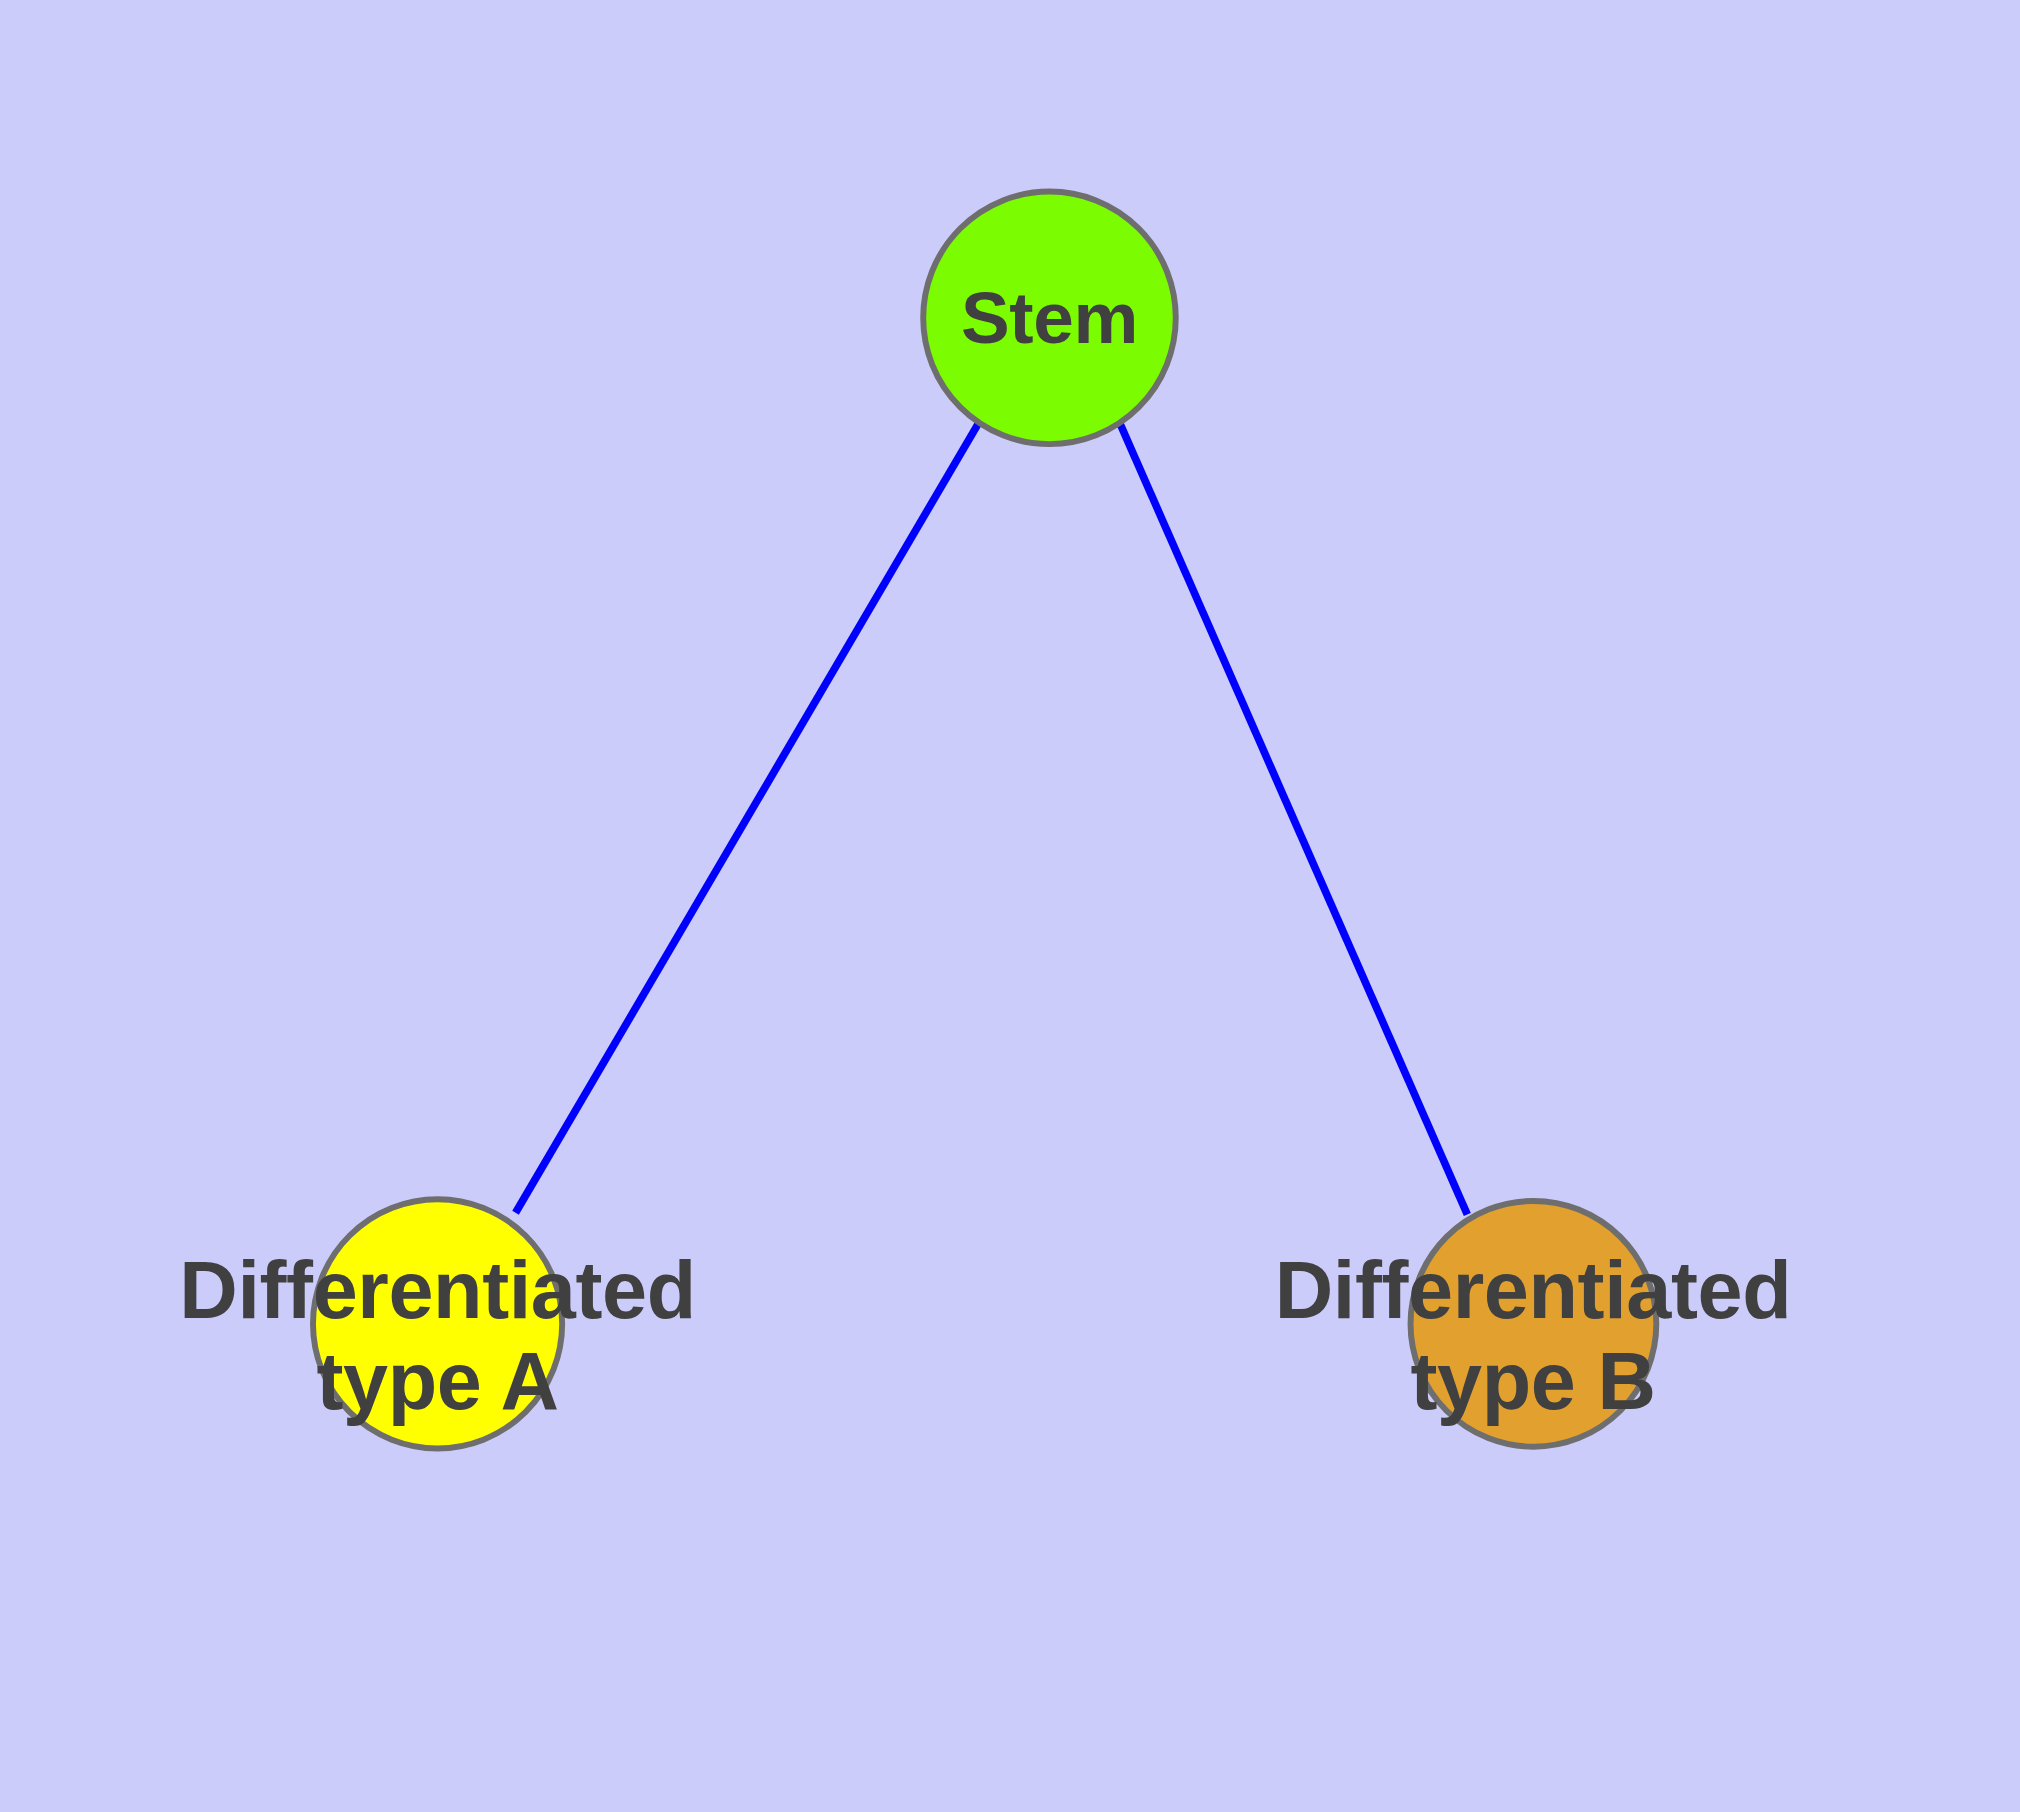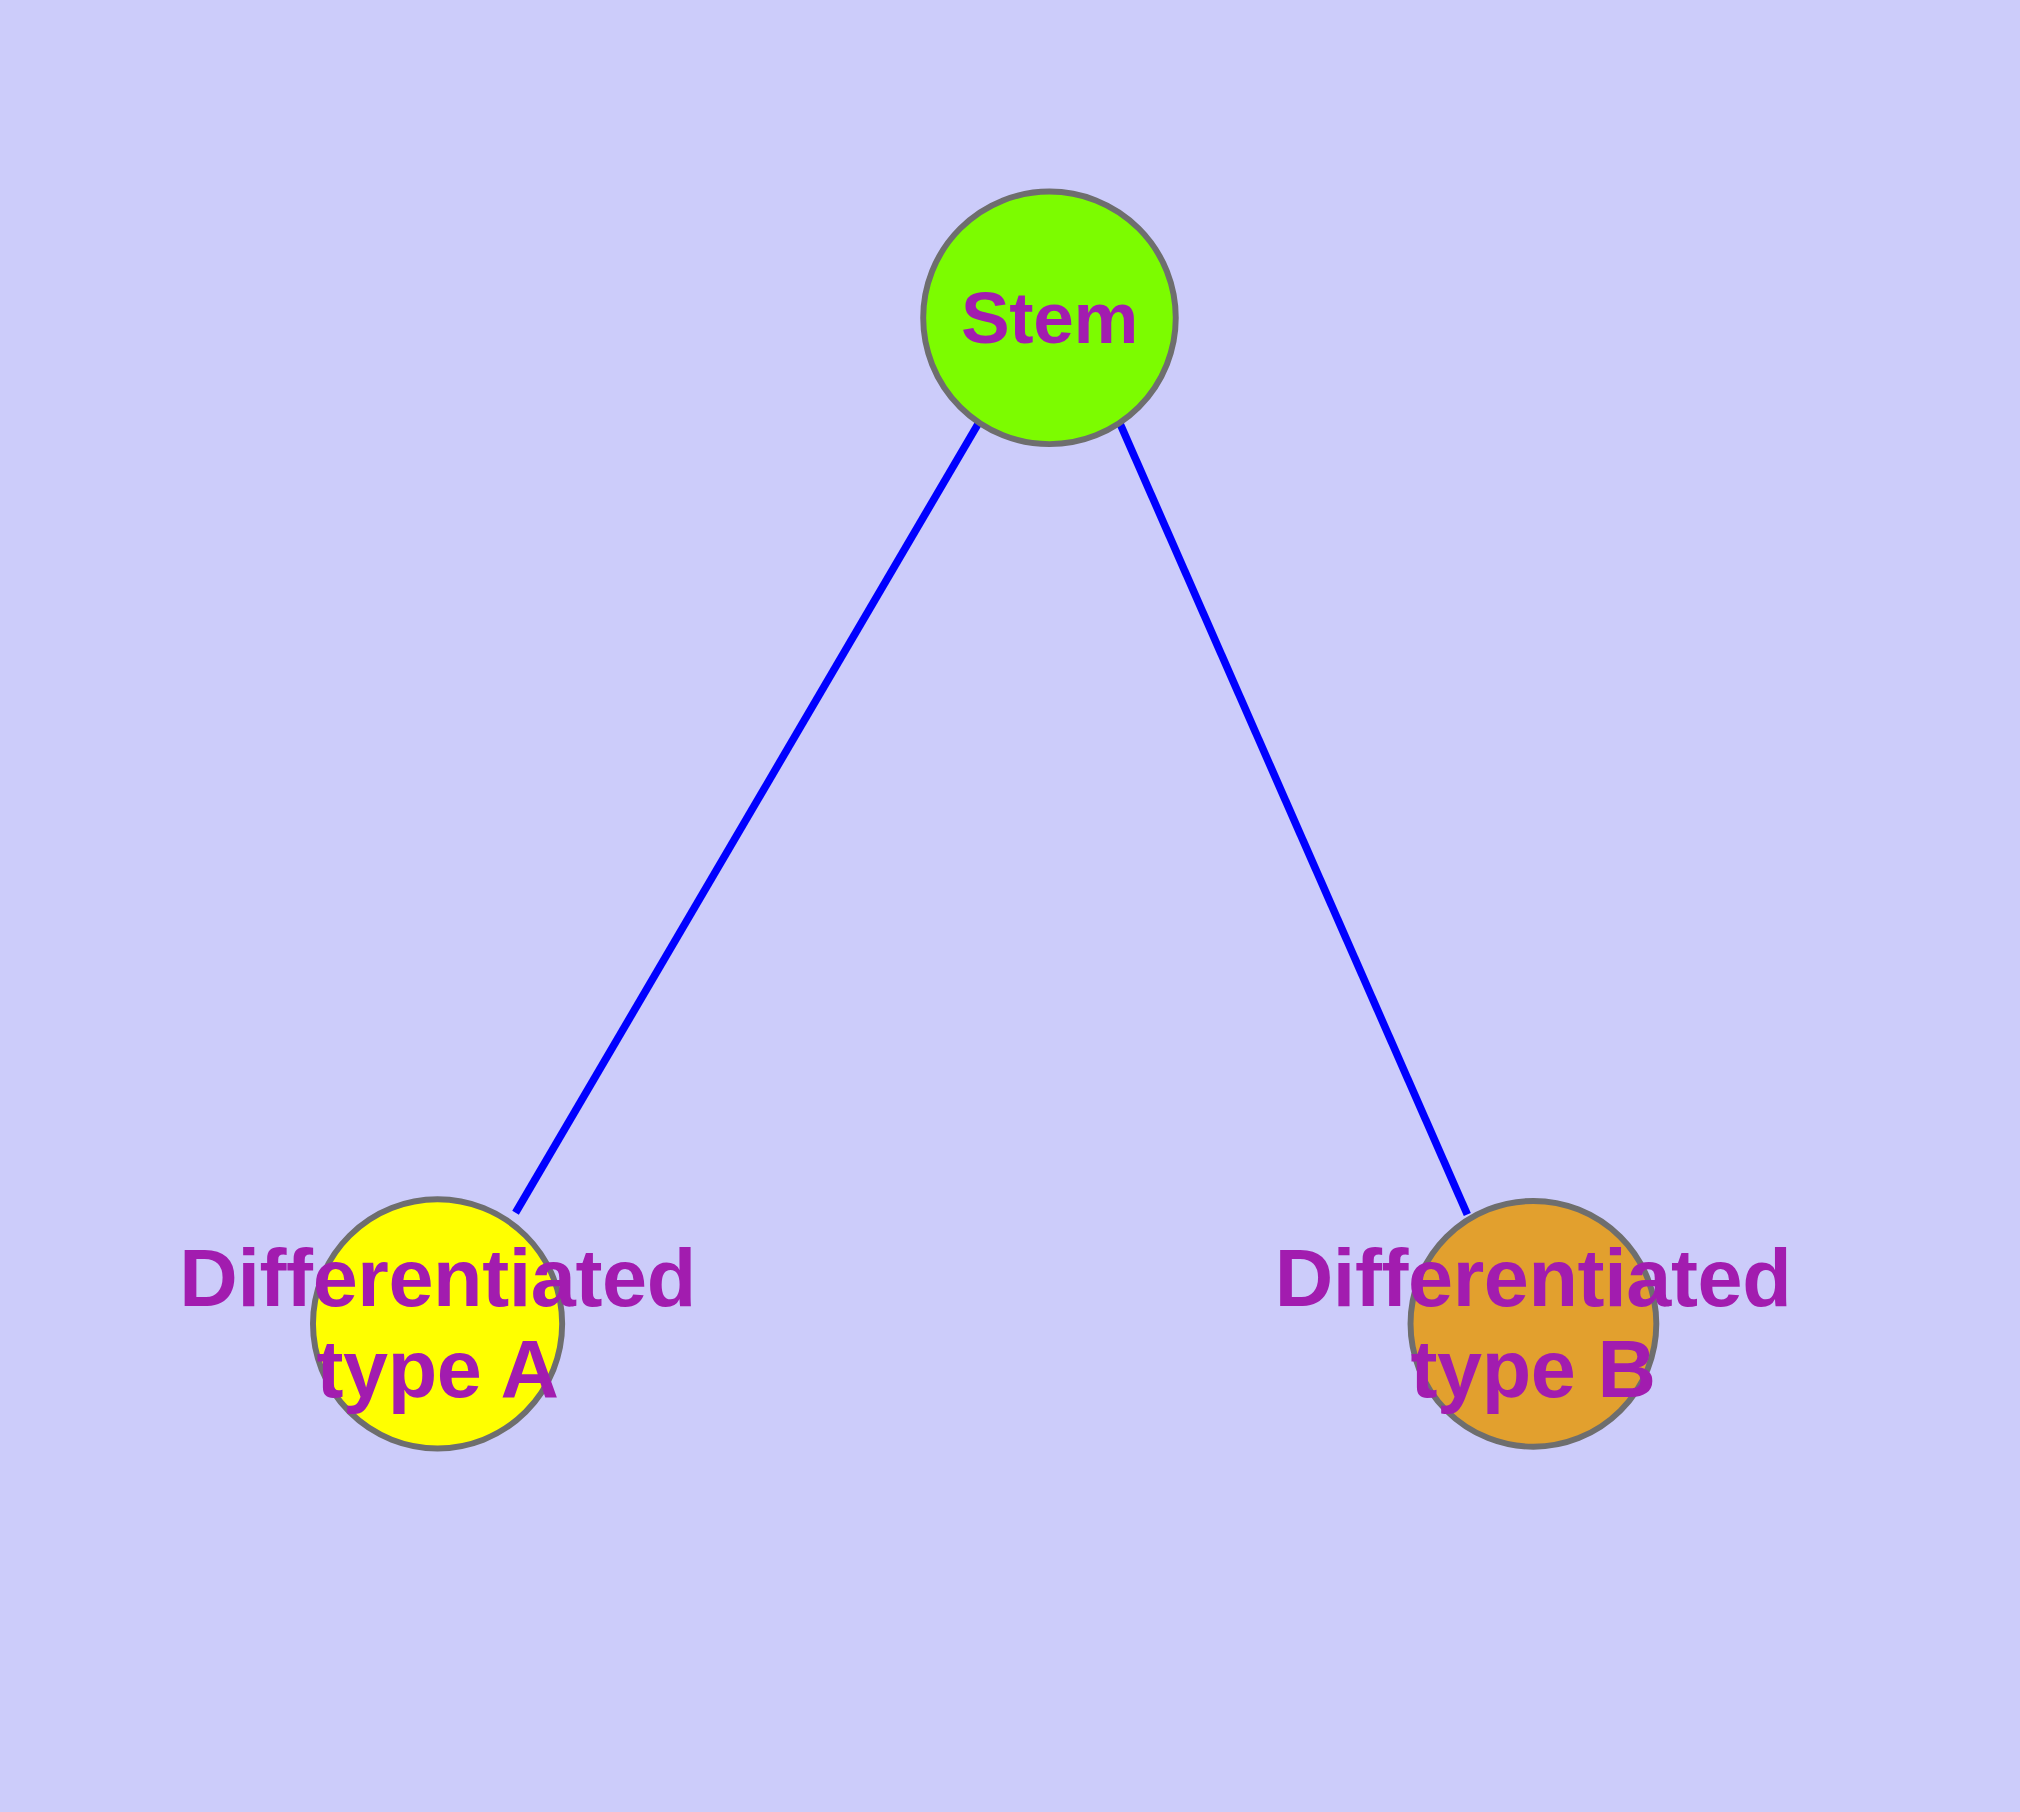--- a/index.html
+++ b/index.html
@@ -19,35 +19,36 @@
     position: absolute;
     left: 0;
     top: 0;
     width: 2021px;
     height: 1812px;
     display: block;
   }
   .node-label {
     position: absolute;
     text-align: center;
-    color: #a21caf;
+    color: #404040;
     font-weight: bold;
     font-family: "Liberation Sans", sans-serif;
     white-space: pre;
     pointer-events: none;
     line-height: 1.12;
     letter-spacing: -0.4px;
   }
   .label-stem {
     font-size: 73px;
     width: 509px;
   }
   .label-diff {
     font-size: 81px;
     width: 848px;
+    margin-top: 12px;
   }
 </style>
 </head>
 <body>
 
 <div id="canvas" style="width: 2021px; height: 1812px; background: rgb(204, 204, 250);">
 
   <svg id="graph-svg" viewBox="0 0 2384 2138" xmlns="http://www.w3.org/2000/svg" style="width: 2021px; height: 1812px;">
 
     <g>

